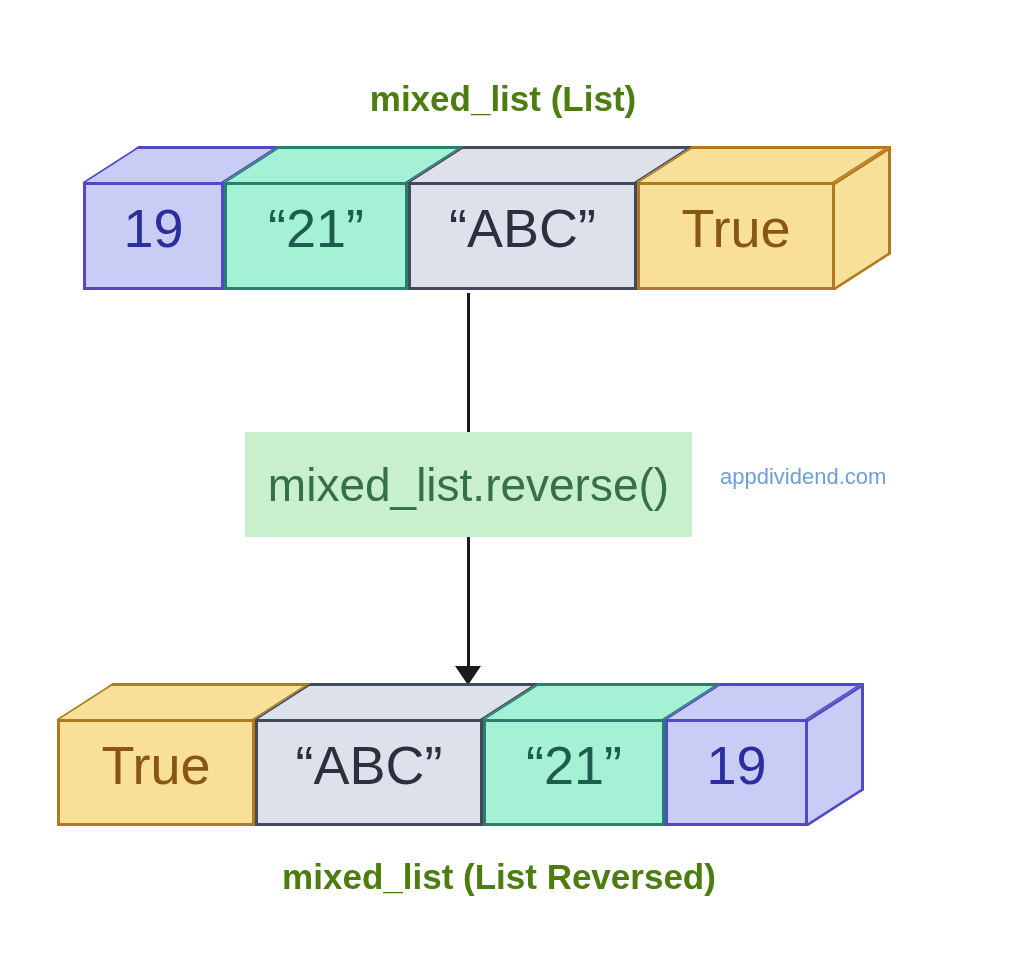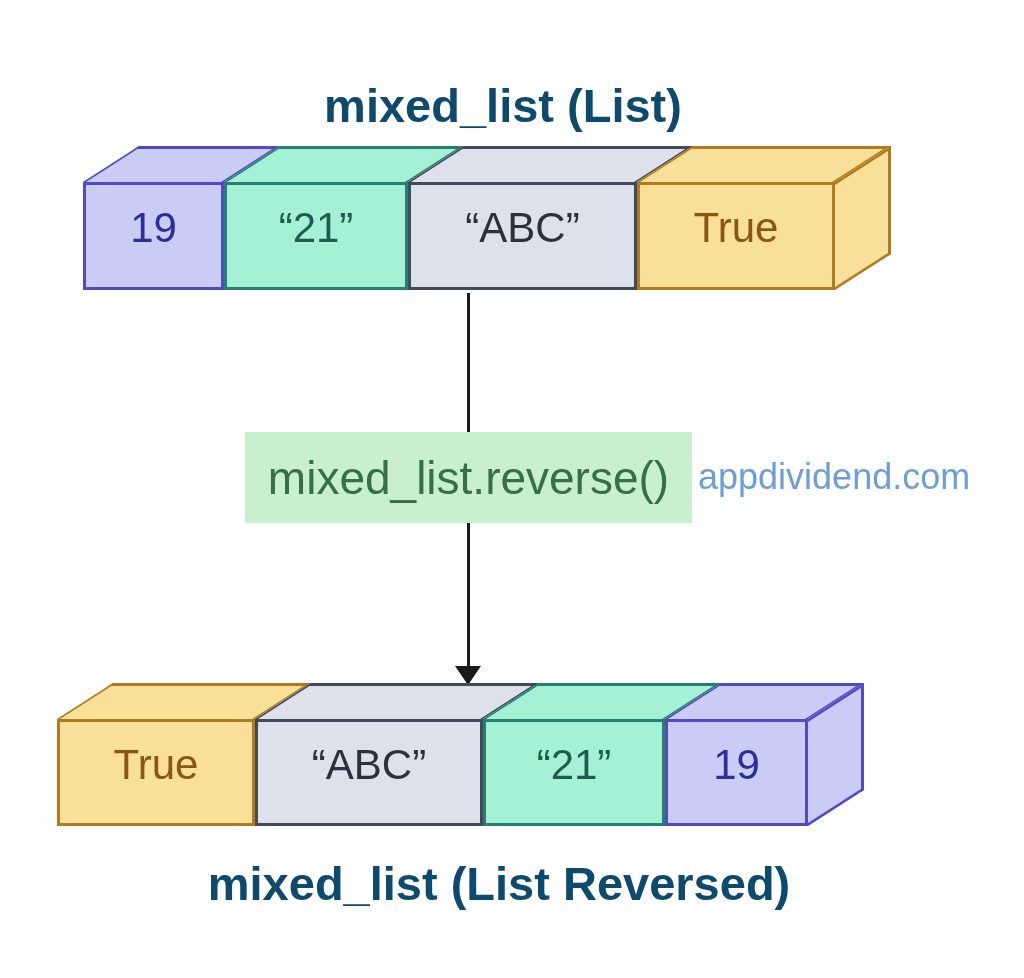--- a/index.html
+++ b/index.html
@@ -1,45 +1,45 @@
 <!DOCTYPE html>
 <html><head>
 <meta charset="utf-8">
 <style>
   html,body{margin:0;padding:0;background:#ffffff;}
   .canvas{
     position:relative;width:1024px;height:978px;background:#ffffff;overflow:hidden;
     font-family:"Liberation Sans","DejaVu Sans",sans-serif;
   }
-  .label{position:absolute;color:#0c4a6e;font-weight:600;font-size:47px;line-height:1.2;
+  .label{position:absolute;color:#4d7c0f;font-weight:600;font-size:35px;line-height:1.2;
     white-space:nowrap;transform:translateX(-50%);text-align:center;}
   .row{position:absolute;}
   .box{position:absolute;top:0;height:100%;box-sizing:border-box;}
   .face{position:absolute;box-sizing:border-box;background:var(--fill);}
   .face.front{
     inset:0;border:3px solid var(--bd);
     display:flex;align-items:center;justify-content:center;padding-bottom:16px;
-    font-size:42px;color:var(--txt);z-index:2;
+    font-size:54px;color:var(--txt);z-index:2;
   }
   .face.top{
     left:0;bottom:100%;width:100%;height:36px;
     border:3px solid var(--bd);border-bottom:none;
     transform:skewX(-57.3deg);transform-origin:bottom left;z-index:1;
   }
   .face.side{
     left:100%;top:0;width:56px;height:100%;
     border:3px solid var(--bd);border-left:none;
     transform:skewY(-32.74deg);transform-origin:left top;z-index:1;
   }
   .arrow-line{position:absolute;left:467px;top:293px;width:3px;height:374px;background:#1a1a1a;z-index:1;}
   .arrow-head{position:absolute;left:455px;top:666px;width:0;height:0;z-index:1;
     border-left:13px solid transparent;border-right:13px solid transparent;border-top:19px solid #1a1a1a;}
-  .op-box{position:absolute;left:245px;top:432px;width:447px;height:91px;z-index:3;
+  .op-box{position:absolute;left:245px;top:432px;width:447px;height:105px;z-index:3;
     display:flex;align-items:center;justify-content:center;font-size:46px;}
-  .watermark{position:absolute;left:698px;top:461px;font-size:36px;line-height:32px;white-space:nowrap;}
+  .watermark{position:absolute;left:720px;top:461px;font-size:22px;line-height:32px;white-space:nowrap;}
 </style>
 </head>
 <body>
 
 <div class="canvas">
 
   <div class="label" style="left:503px;top:78px">mixed_list (List)</div>
 
   <div class="row" style="left:0;top:182px;width:1024px;height:108px">
     <div class="box" style="left: 83px; width: 141px; --fill: #c9ccf4; --bd: #5349c6; --txt: #2b2f9e;">

